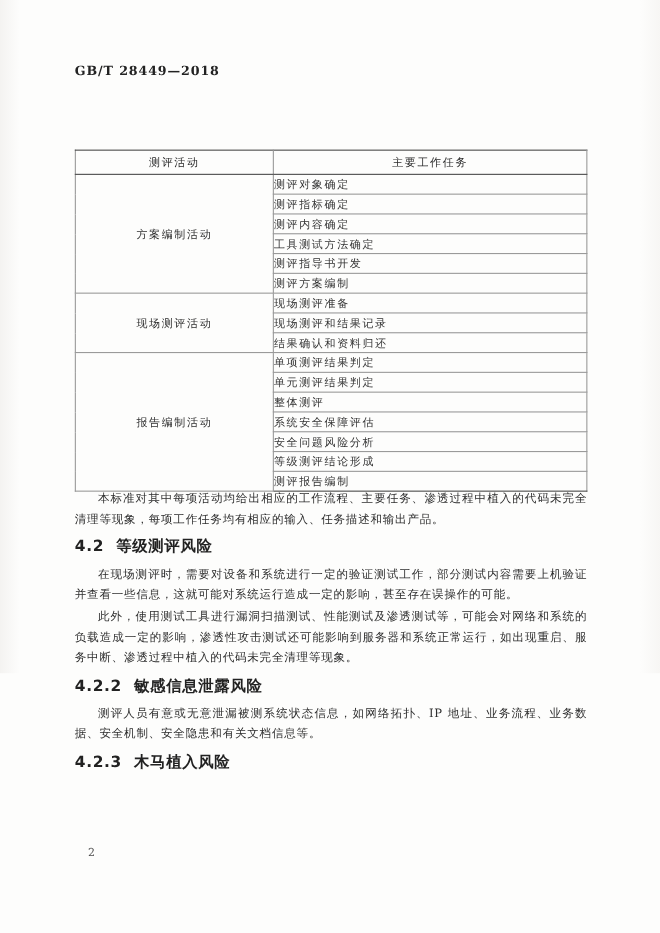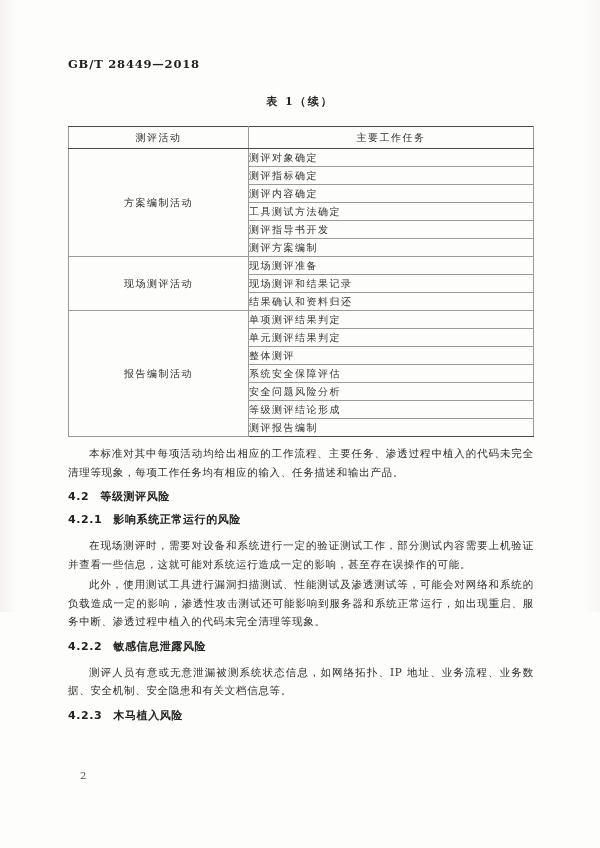--- a/index.html
+++ b/index.html
@@ -28,21 +28,21 @@
     top: 94px; left: 0;
     width: 600px;
     text-align: center;
     font-size: 11px;
     font-weight: bold;
     letter-spacing: 2px;
     color: #262626;
   }
   table.task-table {
     position: absolute;
-    top: 126px; left: 68px;
+    top: 136px; left: 68px;
     width: 465px;
     border-collapse: collapse;
     table-layout: fixed;
     font-size: 10px;
     color: #333;
     border-radius: 15px;
   }
   table.task-table th, table.task-table td {
     border: 1px solid #9a9a9a;
     letter-spacing: 1.5px;
@@ -86,41 +86,40 @@
     text-indent: 2em;
     text-align: justify;
     letter-spacing: 0.7px;
     color: #2e2e2e;
   }
   .content p.body-para:first-child { margin-top: 0; }
   .content .sec-heading {
     margin: 9px 0 9px 0;
     font-family: "DejaVu Sans", "Liberation Sans", sans-serif;
     font-weight: bold;
-    font-size: 11px;
+    font-size: 14px;
     line-height: 14px;
     letter-spacing: 0.6px;
     color: #222;
   }
   .content .sec-heading .sec-num { margin-right: 11px; }
   .page-number {
     position: absolute;
     top: 770px; left: 80px;
     font-size: 10px;
     color: #4a4a4a;
   }
 </style>
 </head>
 <body>
 
 <div class="scan-page">
 
   <div class="doc-header">GB/T 28449—2018</div>
 
-  <div class="table-title">表 1（续）</div>
 
   <table class="task-table">
     <colgroup>
         <col class="c1">
         <col class="c2">
       </colgroup>
     <thead>
       <tr>
         <th>测评活动</th>
         <th>主要工作任务</th>
@@ -177,21 +176,20 @@
         </tr>
         <tr class="last-of-table">
           <td class="task-cell">测评报告编制</td>
         </tr>
       </tbody>
   </table>
 
   <div class="content" id="content-area">
       <p class="body-para">本标准对其中每项活动均给出相应的工作流程、主要任务、渗透过程中植入的代码未完全清理等现象，每项工作任务均有相应的输入、任务描述和输出产品。</p>
       <div class="sec-heading"><span class="sec-num">4.2</span><span>等级测评风险</span></div>
-      <div class="sec-heading"><span class="sec-num">4.2.1</span><span>影响系统正常运行的风险</span></div>
       <p class="body-para">在现场测评时，需要对设备和系统进行一定的验证测试工作，部分测试内容需要上机验证并查看一些信息，这就可能对系统运行造成一定的影响，甚至存在误操作的可能。</p>
       <p class="body-para">此外，使用测试工具进行漏洞扫描测试、性能测试及渗透测试等，可能会对网络和系统的负载造成一定的影响，渗透性攻击测试还可能影响到服务器和系统正常运行，如出现重启、服务中断、渗透过程中植入的代码未完全清理等现象。</p>
       <div class="sec-heading"><span class="sec-num">4.2.2</span><span>敏感信息泄露风险</span></div>
       <p class="body-para">测评人员有意或无意泄漏被测系统状态信息，如网络拓扑、IP 地址、业务流程、业务数据、安全机制、安全隐患和有关文档信息等。</p>
       <div class="sec-heading"><span class="sec-num">4.2.3</span><span>木马植入风险</span></div>
     </div>
 
   <div class="page-number">2</div>
 
 </div>

